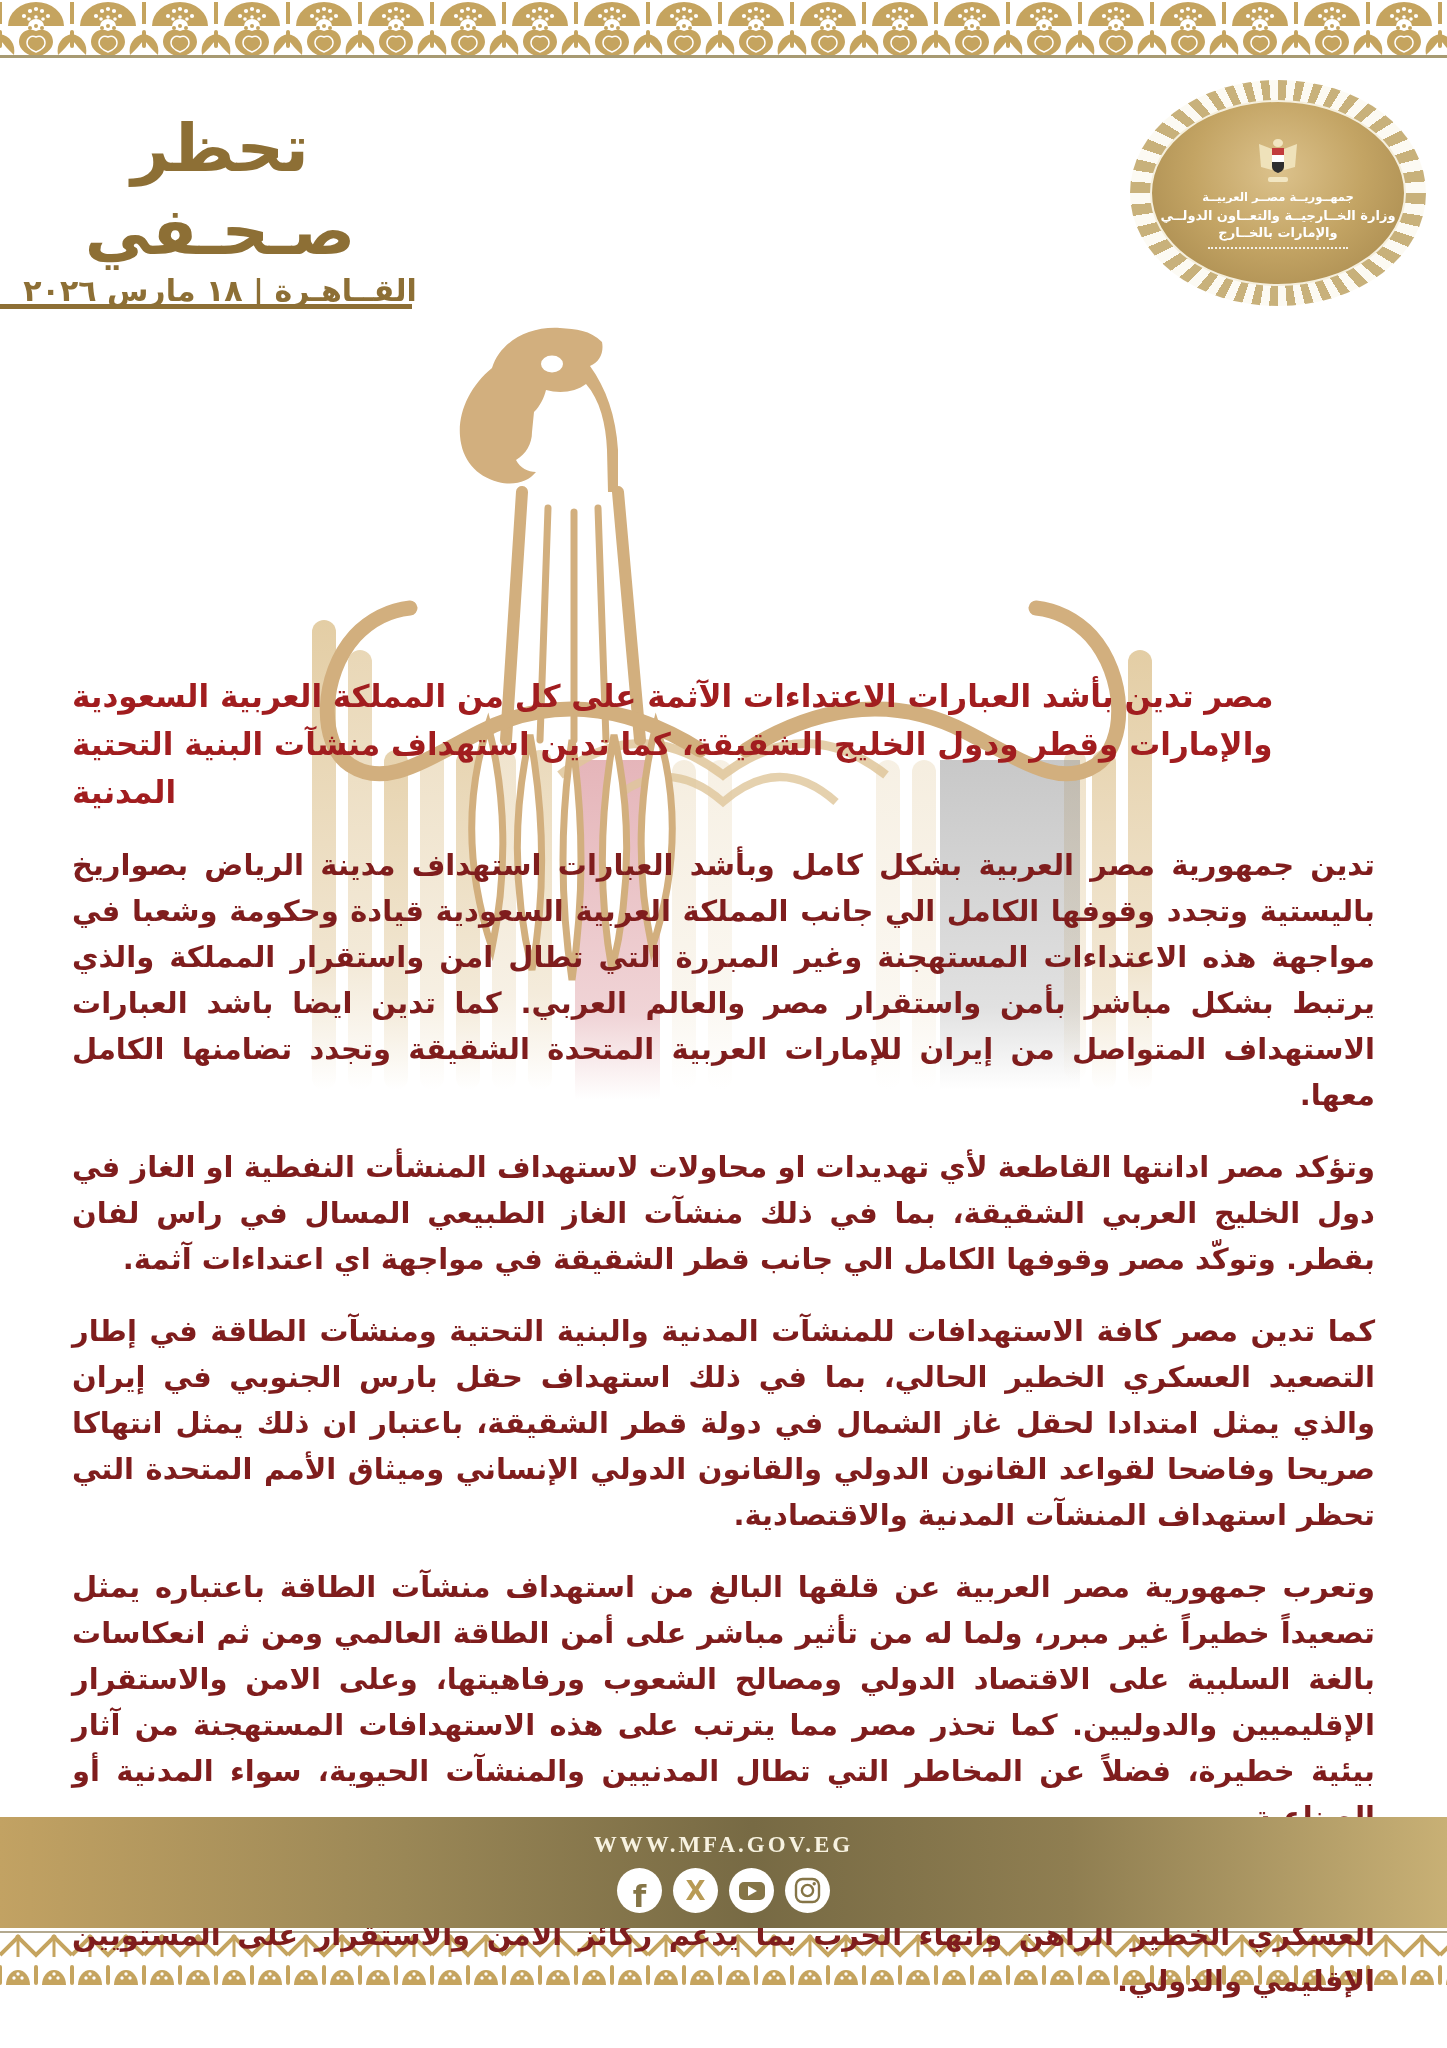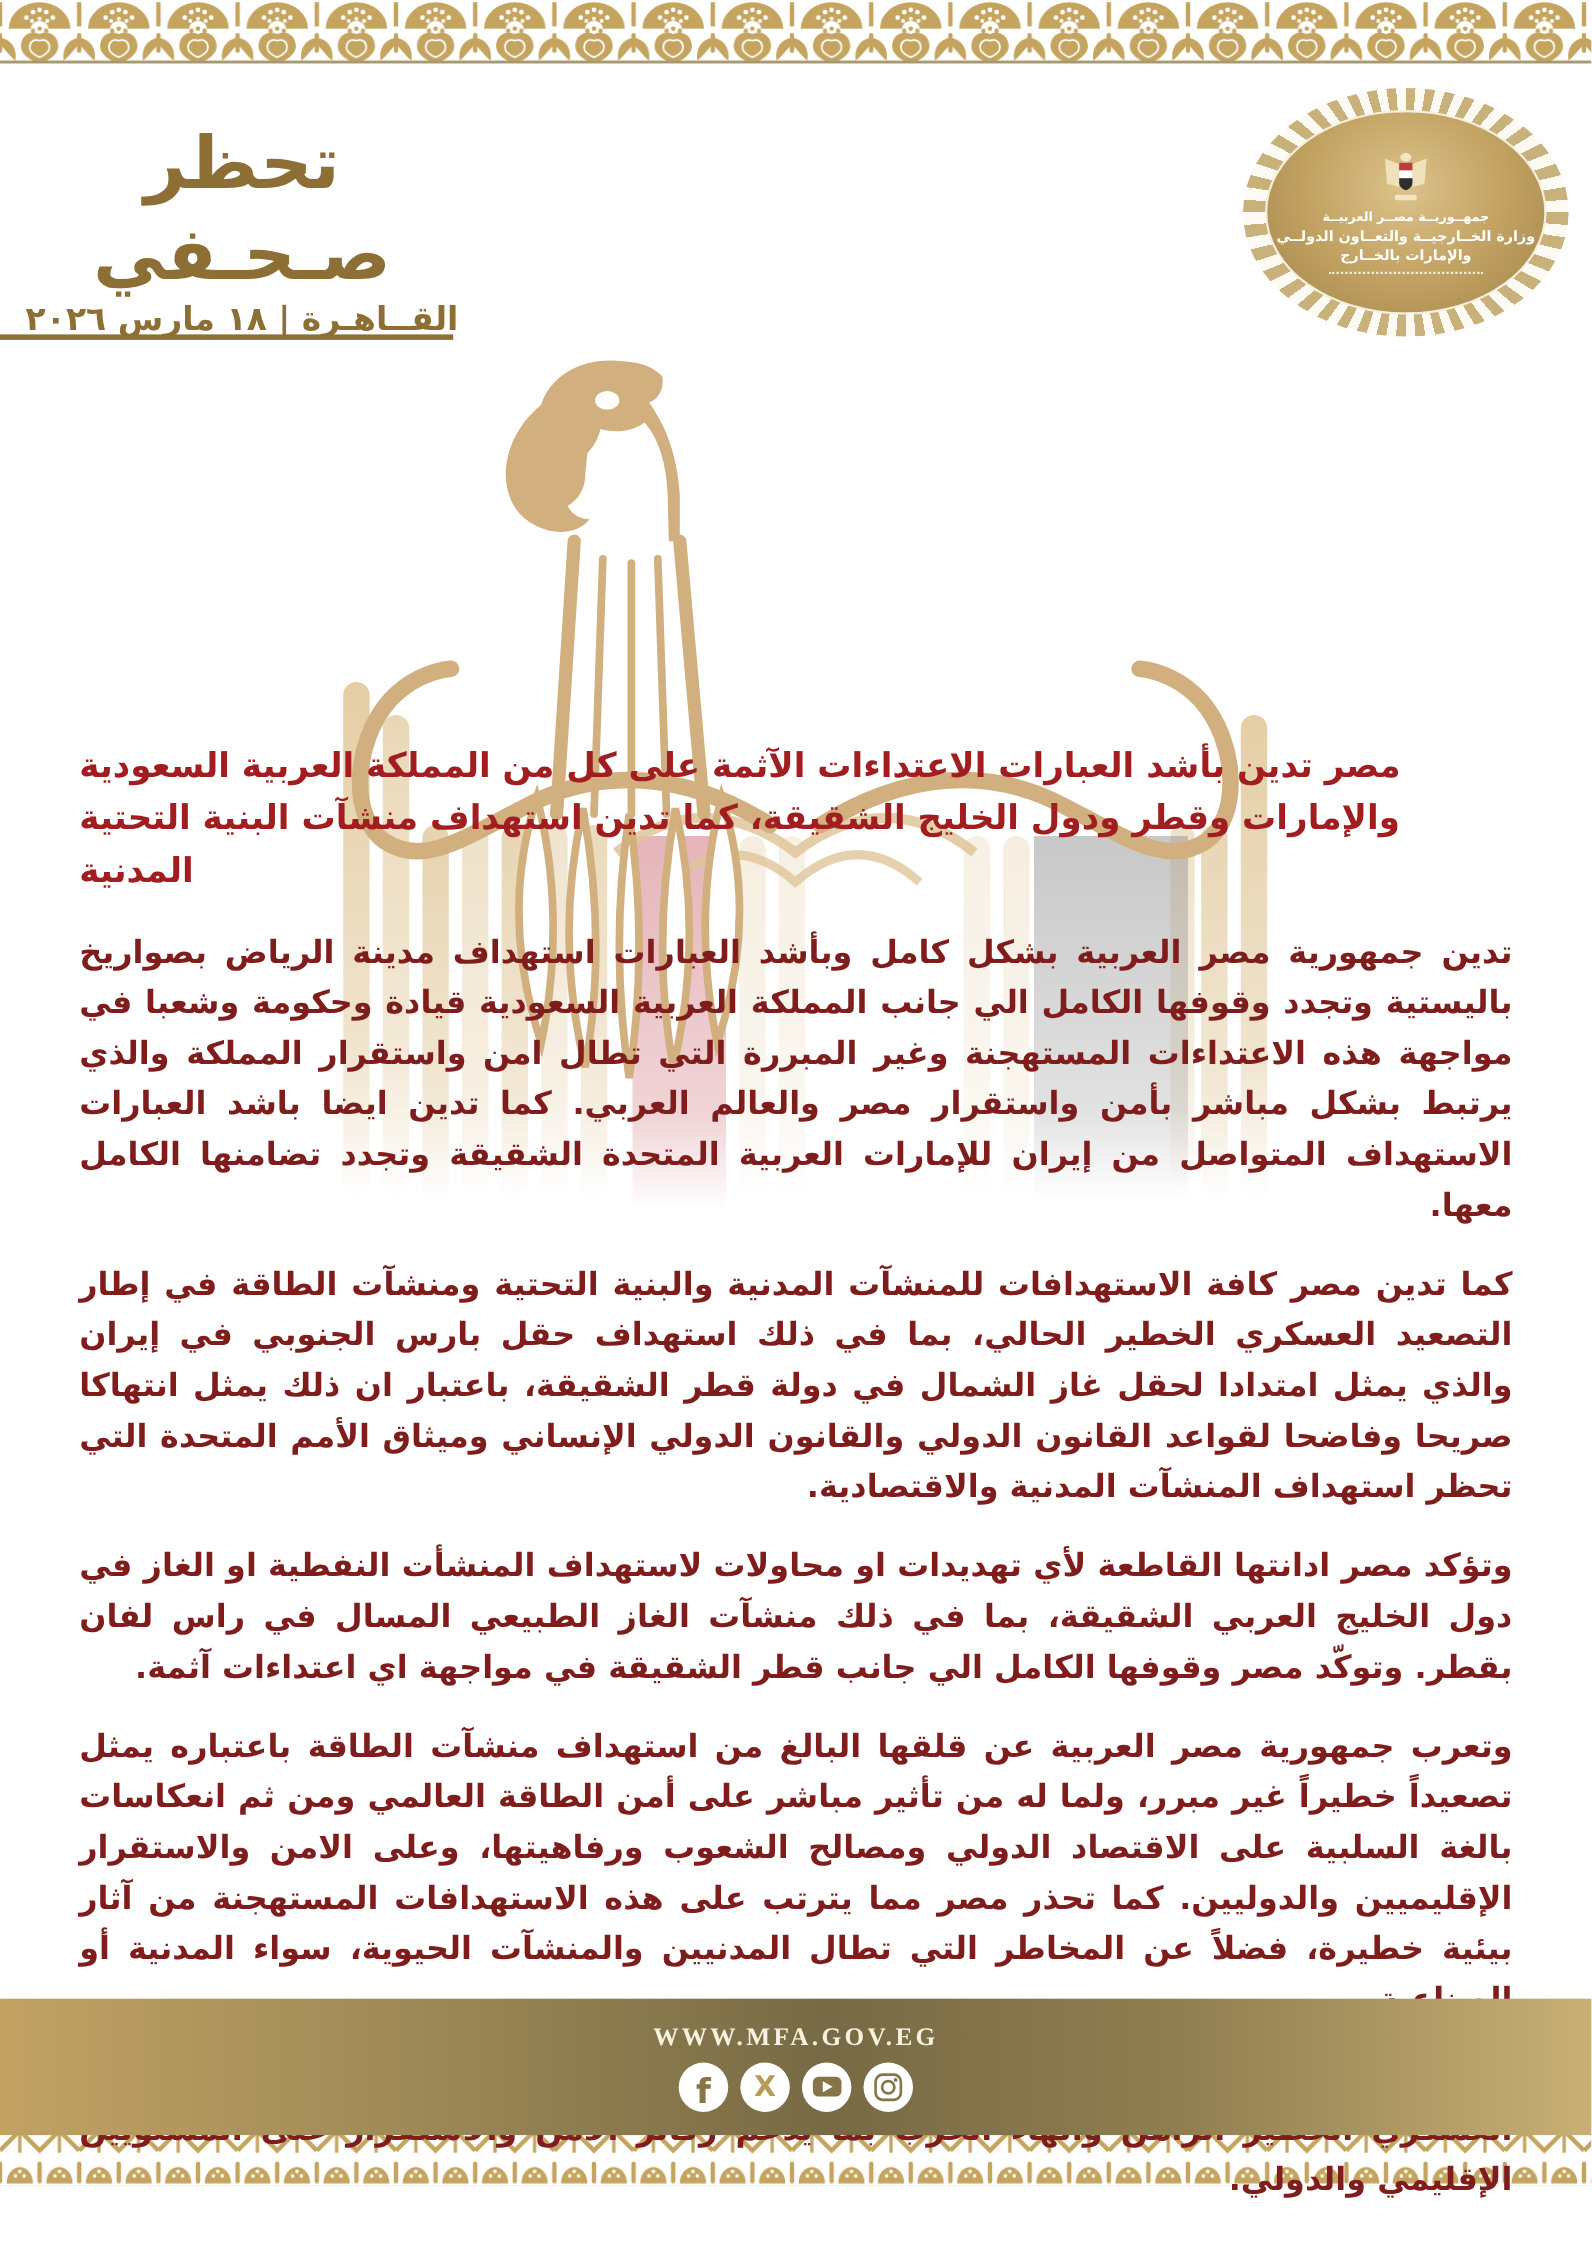--- a/index.html
+++ b/index.html
@@ -50,21 +50,21 @@
   .headline{
     font-size:31px;font-weight:bold;color:#A11D1F;text-align:left;line-height:1.55;
     margin:0 0 10px 0;
   }
   .content p.body-par{
     font-size:29px;font-weight:bold;color:#7f1d1d;text-align:justify;
     line-height:46px;margin:26px 0 0 0;text-justify:inter-word;
   }
   
   .footer-bar{
-    position:absolute;top:1817px;left:0;width:1447px;height:124px;z-index:2;
+    position:absolute;top:1817px;left:0;width:1447px;height:111px;z-index:2;
     background:linear-gradient(90deg,#C2A263 0%,#9A8756 28%,#776A44 52%,#8F7E51 74%,#C8B075 100%);
     display:flex;flex-direction:column;align-items:center;justify-content:center;
     direction:ltr;
   }
   .footer-url{
     font-family:"Liberation Serif",serif;color:#F7F2E0;font-size:23px;
     letter-spacing:3px;font-weight:bold;
   }
   .social-row{display:flex;gap:11px;margin-top:10px;}
   .social-circle{
@@ -205,22 +205,22 @@
       <path d="M 656,405 C 680,480 676,556 652,628 C 636,552 638,474 656,405 Z" fill="#ffffff" stroke="#D2AF7E" stroke-width="7"></path>
 
       <path d="M 700,430 C 620,380 545,378 480,412 C 420,443 385,468 350,445 C 318,424 320,355 355,316 C 370,300 390,290 410,288" fill="none" stroke="#D2AF7E" stroke-width="15"></path>
       <path d="M 746,430 C 826,380 901,378 966,412 C 1026,443 1061,468 1096,445 C 1128,424 1126,355 1091,316 C 1076,300 1056,290 1036,288" fill="none" stroke="#D2AF7E" stroke-width="15"></path>
     </g>
   </svg>
 
   <div class="content">
     <p class="headline">مصر تدين بأشد العبارات الاعتداءات الآثمة على كل من المملكة العربية السعودية والإمارات وقطر ودول الخليج الشقيقة، كما تدين استهداف منشآت البنية التحتية المدنية</p>
     <p class="body-par">تدين جمهورية مصر العربية بشكل كامل وبأشد العبارات استهداف مدينة الرياض بصواريخ باليستية وتجدد وقوفها الكامل الي جانب المملكة العربية السعودية قيادة وحكومة وشعبا في مواجهة هذه الاعتداءات المستهجنة وغير المبررة التي تطال امن واستقرار المملكة والذي يرتبط بشكل مباشر بأمن واستقرار مصر والعالم العربي. كما تدين ايضا باشد العبارات الاستهداف المتواصل من إيران للإمارات العربية المتحدة الشقيقة وتجدد تضامنها الكامل معها.</p>
+    <p class="body-par">وتؤكد مصر ادانتها القاطعة لأي تهديدات او محاولات لاستهداف المنشأت النفطية او الغاز في دول الخليج العربي الشقيقة، بما في ذلك منشآت الغاز الطبيعي المسال في راس لفان بقطر. وتوكّد مصر وقوفها الكامل الي جانب قطر الشقيقة في مواجهة اي اعتداءات آثمة.</p>
     <p class="body-par">كما تدين مصر كافة الاستهدافات للمنشآت المدنية والبنية التحتية ومنشآت الطاقة في إطار التصعيد العسكري الخطير الحالي، بما في ذلك استهداف حقل بارس الجنوبي في إيران والذي يمثل امتدادا لحقل غاز الشمال في دولة قطر الشقيقة، باعتبار ان ذلك يمثل انتهاكا صريحا وفاضحا لقواعد القانون الدولي والقانون الدولي الإنساني وميثاق الأمم المتحدة التي تحظر استهداف المنشآت المدنية والاقتصادية.</p>
-    <p class="body-par">وتؤكد مصر ادانتها القاطعة لأي تهديدات او محاولات لاستهداف المنشأت النفطية او الغاز في دول الخليج العربي الشقيقة، بما في ذلك منشآت الغاز الطبيعي المسال في راس لفان بقطر. وتوكّد مصر وقوفها الكامل الي جانب قطر الشقيقة في مواجهة اي اعتداءات آثمة.</p>
     <p class="body-par">وتعرب جمهورية مصر العربية عن قلقها البالغ من استهداف منشآت الطاقة باعتباره يمثل تصعيداً خطيراً غير مبرر، ولما له من تأثير مباشر على أمن الطاقة العالمي ومن ثم انعكاسات بالغة السلبية على الاقتصاد الدولي ومصالح الشعوب ورفاهيتها، وعلى الامن والاستقرار الإقليميين والدوليين. كما تحذر مصر مما يترتب على هذه الاستهدافات المستهجنة من آثار بيئية خطيرة، فضلاً عن المخاطر التي تطال المدنيين والمنشآت الحيوية، سواء المدنية أو الصناعية.</p>
     <p class="body-par">وتجدد مصر مطالبتها بأهمية تحكيم العقل والحوار وتكثيف الجهود الرامية إلى احتواء التصعيد العسكري الخطير الراهن وانهاء الحرب بما يدعم ركائز الأمن والاستقرار على المستويين الإقليمي والدولي.</p>
   </div>
 
   <div class="footer-bar">
     <div class="footer-url">WWW.MFA.GOV.EG</div>
     <div class="social-row">
       <span class="social-circle">
         <span class="fb-glyph">f</span>
       </span>

